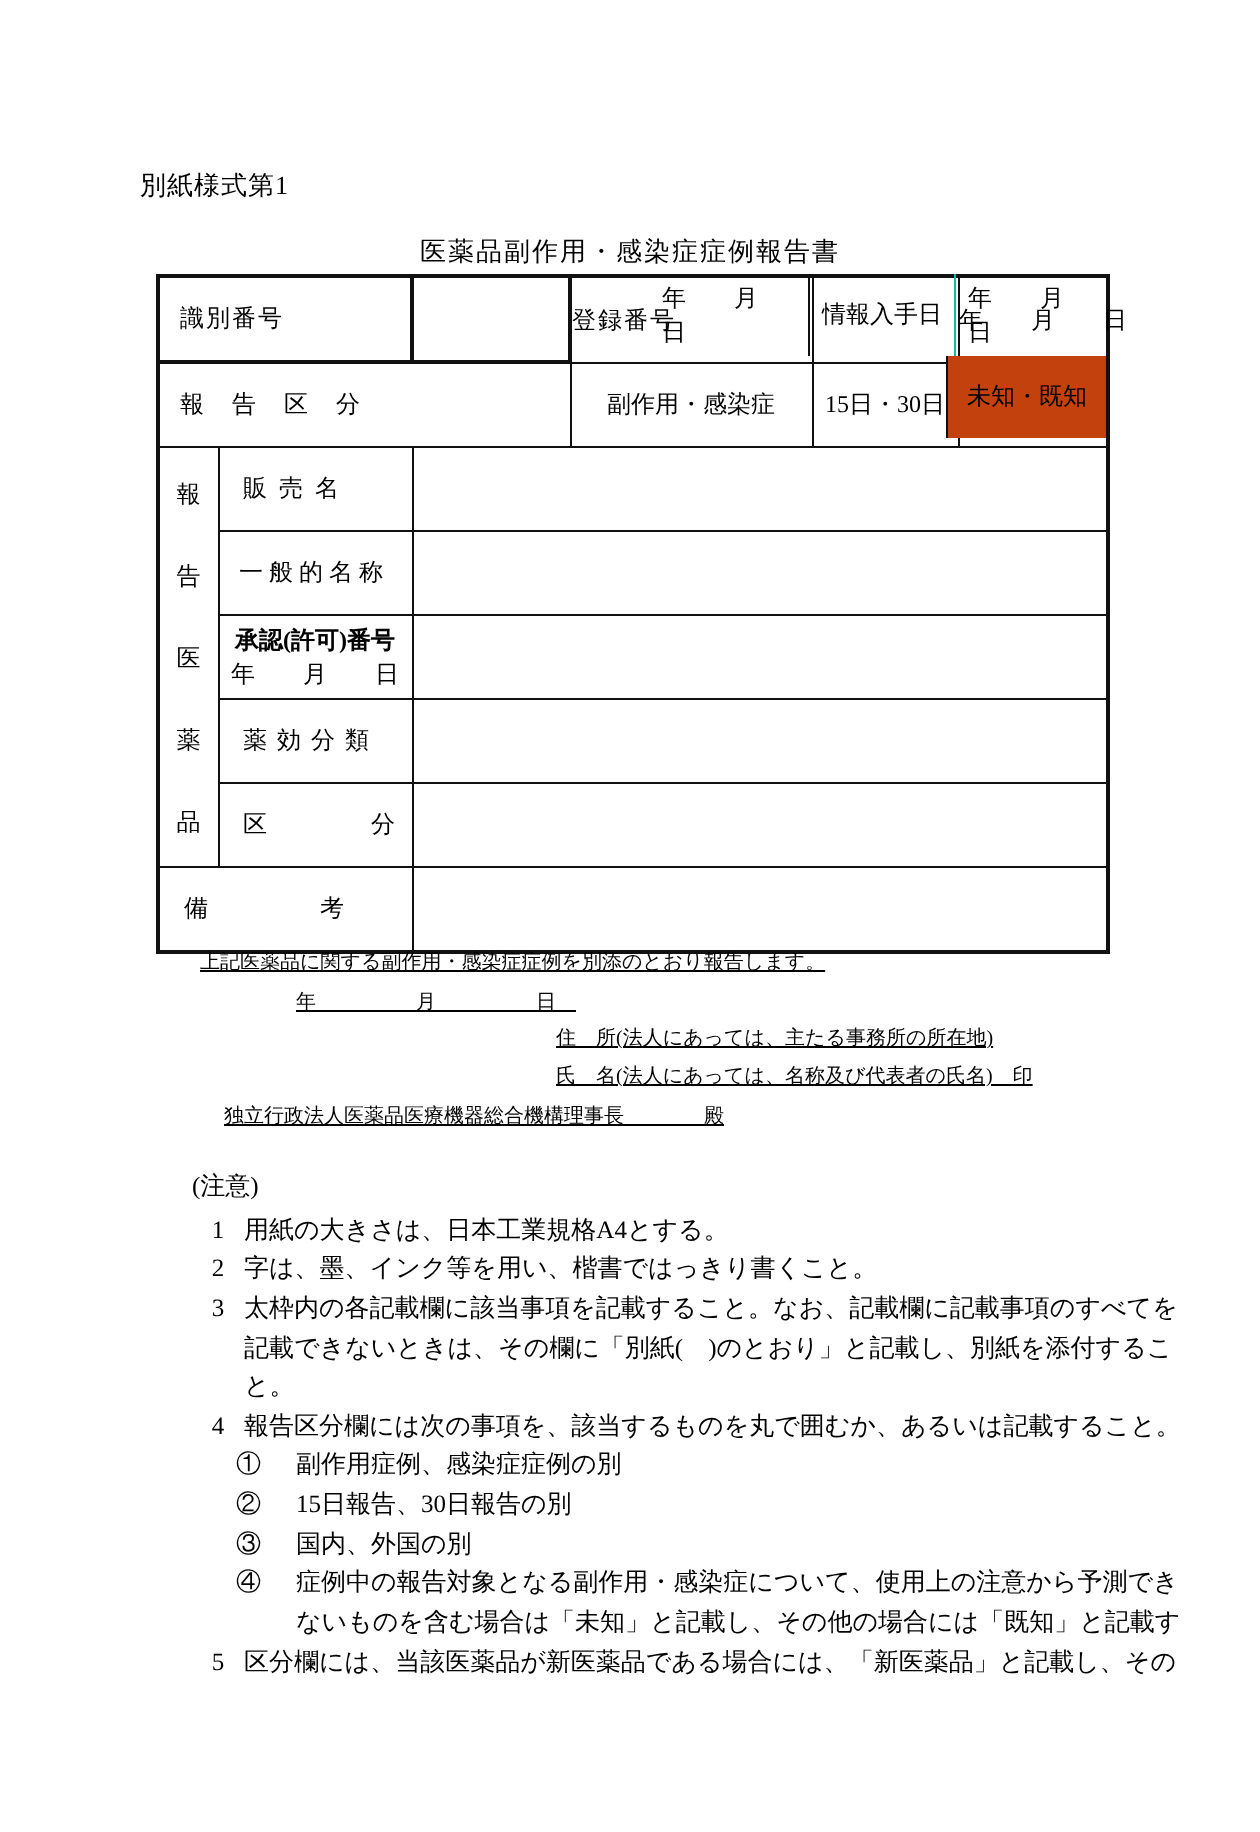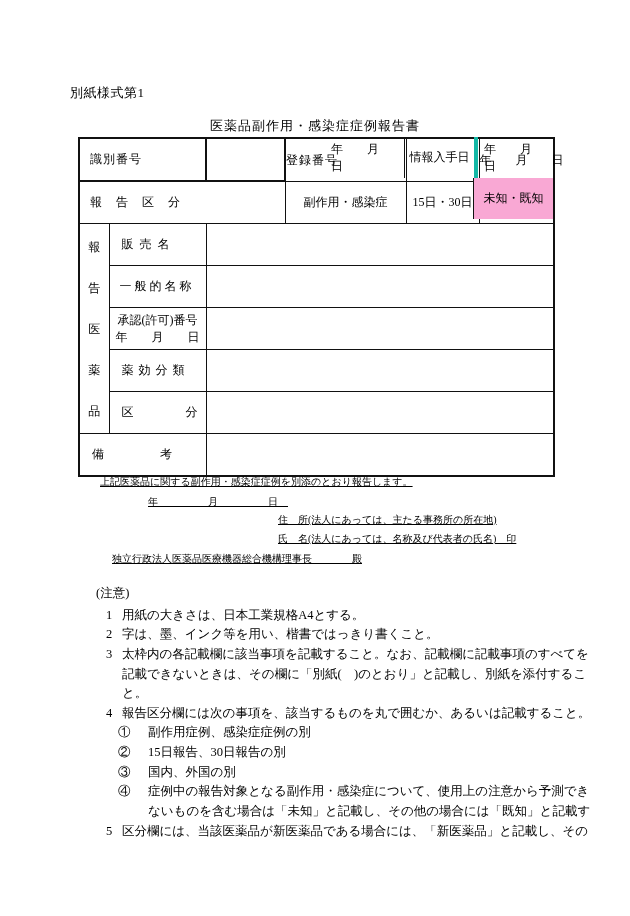--- a/index.html
+++ b/index.html
@@ -99,21 +99,21 @@
     font-size: 12px;
     line-height: 1;
   }
   .vert-label .vstack span { display: block; }
 
   
   .two-line {
     line-height: 1.25;
     font-size: 12px;
   }
-  .two-line .l1 { display: block; letter-spacing: 0px; }
+  .two-line .l1 { display: block; letter-spacing: 0px; font-weight: bold; }
   .two-line .l2 { display: block; letter-spacing: 6px; padding-left: 6px; }
 
   .blank-cell { background: #ffffff; }
 
   
   .para {
     position: absolute;
     font-size: 10px;
     white-space: nowrap;
     line-height: 1.5;
@@ -239,26 +239,26 @@
 
       <tr>
         <td colspan="2" class="cell-label frame-left-edge frame-bottom" style="text-align:left; padding-left:12px; letter-spacing:56px;">備考</td>
         <td colspan="5" class="blank-cell frame-right-edge frame-bottom"></td>
       </tr>
     </tbody>
   </table>
 
   <div style="position:absolute; left:78px; top:137px; width:475px; height:41px; pointer-events:none;">
     <div style="position:absolute; left:247px; top:0; width:80px; height:41px; border-right:1px solid #111; display:flex; align-items:center; justify-content:center; font-size:12px; letter-spacing:6px; padding-left:6px; box-sizing:border-box;">年　月　日</div>
-    <div style="position:absolute; left:327px; top:0; width:73px; height:41px; border-right:4px solid #14b8a6; display:flex; align-items:center; justify-content:center; font-size:12px; box-sizing:border-box;">情報入手日</div>
+    <div style="position:absolute; left:327px; top:0; width:73px; height:41px; border-right:1px solid #14b8a6; display:flex; align-items:center; justify-content:center; font-size:12px; box-sizing:border-box;">情報入手日</div>
     <div style="position:absolute; left:400px; top:0; width:75px; height:41px; display:flex; align-items:center; justify-content:center; font-size:12px; letter-spacing:6px; padding-left:6px; box-sizing:border-box;">年　月　日</div>
   </div>
 
   <div style="position:absolute; left:78px; top:178px; width:475px; height:41px; pointer-events:none;">
-    <div style="position:absolute; left:395px; top:0; width:80px; height:41px; border-left:1px solid #111; display:flex; align-items:center; justify-content:center; font-size:12px; background:#f9a8d4; box-sizing:border-box;">未知・既知</div>
+    <div style="position:absolute; left:395px; top:0; width:80px; height:41px; border-left:1px solid #111; display:flex; align-items:center; justify-content:center; font-size:12px; background:#c2410c; box-sizing:border-box;">未知・既知</div>
   </div>
 
   <div class="para p-report">上記医薬品に関する副作用・感染症症例を別添のとおり報告します。</div>
   <div class="para p-date">年　　月　　日</div>
   <div class="para p-address">住　所(法人にあっては、主たる事務所の所在地)</div>
   <div class="para p-addressee">独立行政法人医薬品医療機器総合機構理事長　　　　殿</div>
   <div class="para p-name">氏　名(法人にあっては、名称及び代表者の氏名)　印</div>
 
   <div class="notes">
     <div class="notes-title">(注意)</div>

